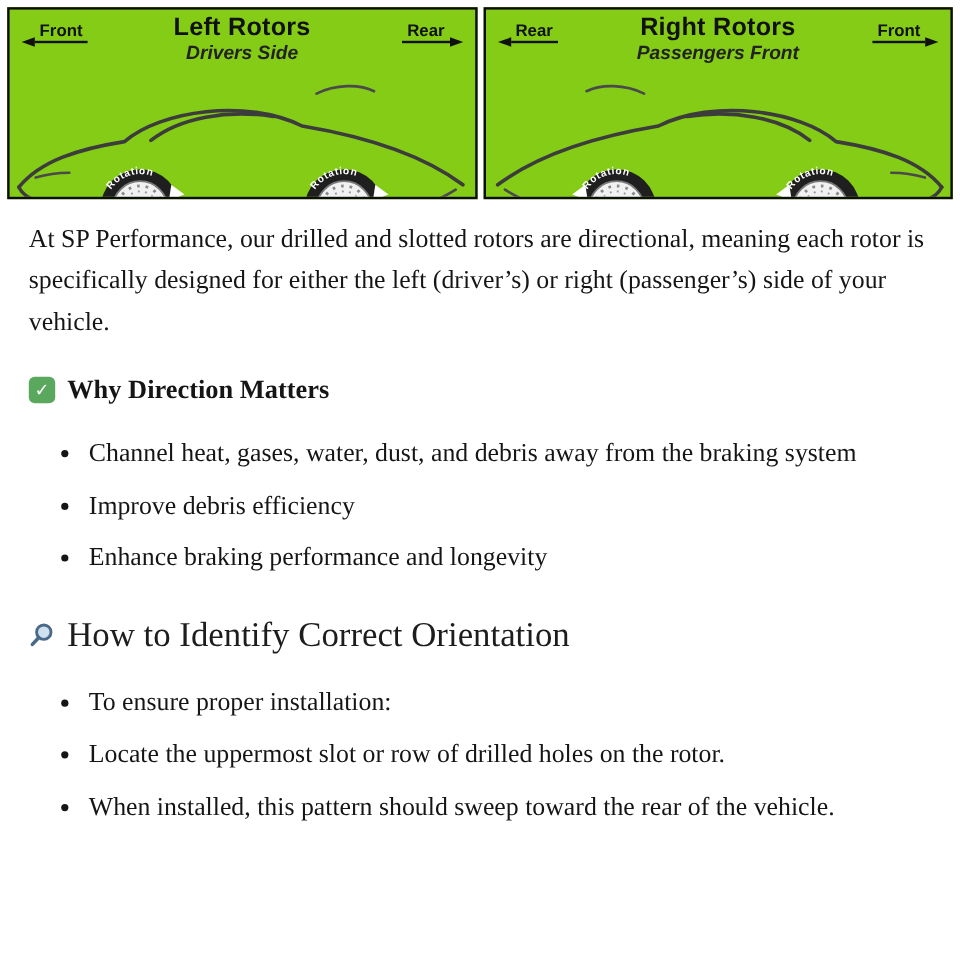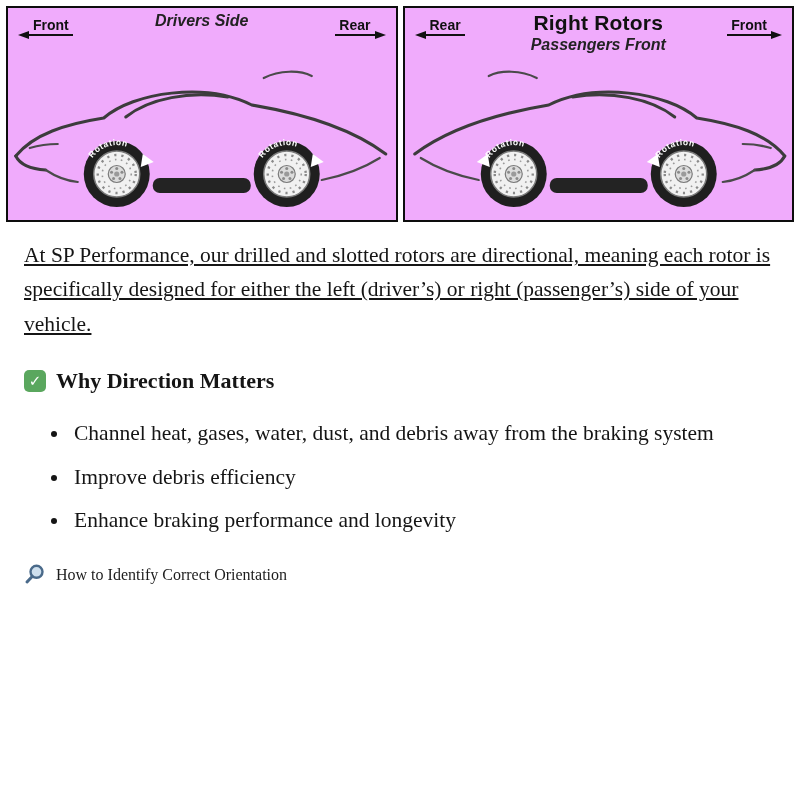--- a/index.html
+++ b/index.html
@@ -1,43 +1,43 @@
 <!DOCTYPE html>
 <html><head>
 <meta charset="utf-8">
 <style>
   html,body { margin:0; padding:0; background:#fff; }
   body { width:800px; font-family:"Liberation Serif", serif; color:#151515; }
 
   
   .diagram { display:flex; gap:5px; padding:6px 6px 0 6px; box-sizing:border-box; }
-  .panel { flex:1; border:2px solid #0d0d0d; background:#f0abfc; box-sizing:border-box; height:216px; overflow:hidden; }
+  .panel { flex:1; border:2px solid #0d0d0d; background:#84cc16; box-sizing:border-box; height:160px; overflow:hidden; }
   .panel-header { position:relative; display:flex; justify-content:space-between; align-items:flex-start;
                   padding:6px 10px 0 10px; height:46px; font-family:"Liberation Sans", sans-serif; }
   .titles { position:absolute; left:0; right:0; top:3px; text-align:center; pointer-events:none; }
   .title { font-weight:700; font-size:21px; letter-spacing:.2px; color:#111; }
   .subtitle { font-weight:700; font-style:italic; font-size:16px; color:#222; margin-top:1px; }
 
   .arr { display:flex; align-items:flex-end; margin-top:3px; }
   .arr .lbl { font-weight:700; font-size:14px; color:#111; border-bottom:2px solid #111; padding:0 4px 1px 4px; }
   .arr .tri { width:0; height:0; border-top:4px solid transparent; border-bottom:4px solid transparent; margin-bottom:-3px; }
   .arr .tri.left  { border-right:11px solid #111; }
   .arr .tri.right { border-left:11px solid #111; }
 
   .car { display:block; width:100%; height:152px; margin-top:2px; }
   .ln  { fill:none; stroke:#3c3c3c; stroke-width:3;   stroke-linecap:round; }
   .ln2 { fill:none; stroke:#4a4a4a; stroke-width:2.2; stroke-linecap:round; }
   .rot-text { font:700 8.5px "Liberation Sans", sans-serif; fill:#fff; letter-spacing:.6px; }
 
   
   .prose { padding:16px 28px 18px 24px; font-size:21.5px; line-height:1.6; }
-  .prose p { margin:0 0 14px 0;text-decoration:underline; }
+  .prose p { margin:0 0 14px 0; }
   .lead { margin:4px 0 6px 0; }
   h2.sec { display:flex; align-items:center; gap:10px; font-size:22px; font-weight:700; margin:22px 0 18px 0; }
-  h3.sec { display:flex; align-items:center; gap:10px; font-size:16px; font-weight:400; margin:24px 0 16px 0; color:#1d1d1d; }
+  h3.sec { display:flex; align-items:center; gap:10px; font-size:29px; font-weight:400; margin:24px 0 16px 0; color:#1d1d1d; }
   .check-icon { display:inline-flex; width:22px; height:22px; border-radius:5px; background:#5aa75e;
                 color:#fff; align-items:center; justify-content:center;
                 font:700 15px "DejaVu Sans", sans-serif; flex:0 0 auto; }
   .mag-icon { flex:0 0 auto; display:inline-block; }
   ul { margin:8px 0 18px 0; padding-left:46px; }
   li { margin:9px 0; padding-left:4px; }
 </style>
 </head>
 <body>
 
@@ -62,20 +62,21 @@
 
 <div class="diagram">
 
   <div class="panel">
     <div class="panel-header">
       <span class="arr">
         <span class="tri left"></span>
         <span class="lbl">Front</span>
       </span>
       <div class="titles">
+        <div class="title">Left Rotors</div>
         <div class="subtitle">Drivers Side</div>
       </div>
       <span class="arr">
         <span class="lbl">Rear</span>
         <span class="tri right"></span>
       </span>
     </div>
     <svg class="car" viewBox="0 0 380 152">
       <g>
         <circle cx="105" cy="112" r="33" fill="#1f1f1f"></circle>
@@ -153,14 +154,19 @@
   </ul>
 
   <h3 class="sec">
     <svg class="mag-icon" width="22" height="22" viewBox="0 0 22 22">
       <circle cx="12.5" cy="8.8" r="6" fill="#cfe0ee" stroke="#4a6a8a" stroke-width="2.4"></circle>
       <line x1="8.2" y1="13.4" x2="3" y2="19" stroke="#4a6a8a" stroke-width="3" stroke-linecap="round"></line>
     </svg>
     <span>How to Identify Correct Orientation</span>
   </h3>
 
+  <ul>
+    <li>To ensure proper installation:</li>
+    <li>Locate the uppermost slot or row of drilled holes on the rotor.</li>
+    <li>When installed, this pattern should sweep toward the rear of the vehicle.</li>
+  </ul>
 
 </div>
 
 </body></html>

